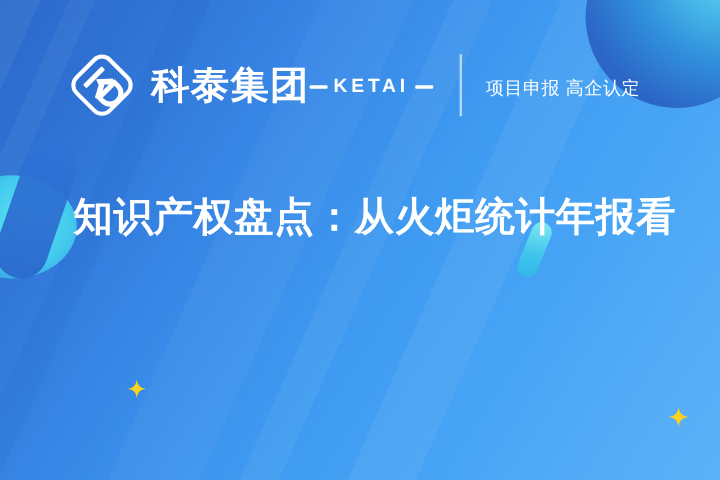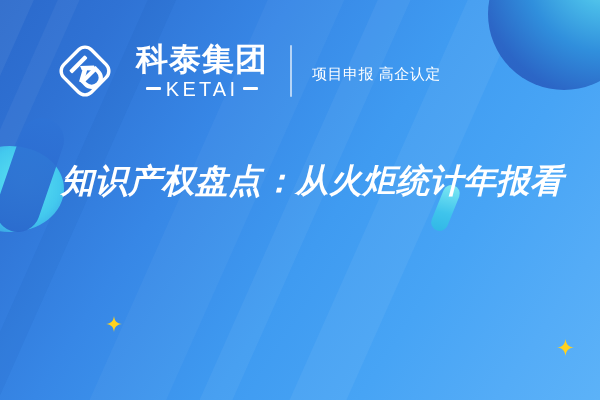--- a/index.html
+++ b/index.html
@@ -123,23 +123,22 @@
     align-items: center;
   }
 
   .logo-mark {
     width: 58px;
     height: 58px;
     flex: 0 0 58px;
   }
 
   .logo-text {
-    margin-left: 22px;
+    margin-left: 12px;
     display: flex;
-    flex-direction: column;
     align-items: center;
   }
   .logo-cn {
     color: #ffffff;
     font-size: 32px;
     font-weight: bold;
     letter-spacing: 1px;
     line-height: 1.02;
     white-space: nowrap;
   }
@@ -151,22 +150,22 @@
   }
   .logo-dash {
     display: block;
     width: 15px;
     height: 3px;
     background: #ffffff;
     border-radius: 1px;
   }
   .logo-en {
     color: #ffffff;
-    font-size: 20px;
-    font-weight: normal;
+    font-size: 16px;
+    font-weight: bold;
     letter-spacing: 3.2px;
     line-height: 1;
     white-space: nowrap;
   }
 
   .divider {
     width: 2px;
     height: 52px;
     background: rgba(255,255,255,0.62);
     margin: 0 20px 0 22px;
@@ -198,21 +197,20 @@
     left: 61px;
     width: 500px;
   }
   .headline-line {
     color: #ffffff;
     font-size: 33px;
     font-weight: bold;
     letter-spacing: 0.5px;
     line-height: 49px;
     white-space: nowrap;
-    font-style: italic;
   }
 </style>
 </head>
 <body>
 
 <div id="banner">
 
   <div class="deco" style="inset:0;">
     <div class="streak dark1"></div>
     <div class="streak s1"></div>

